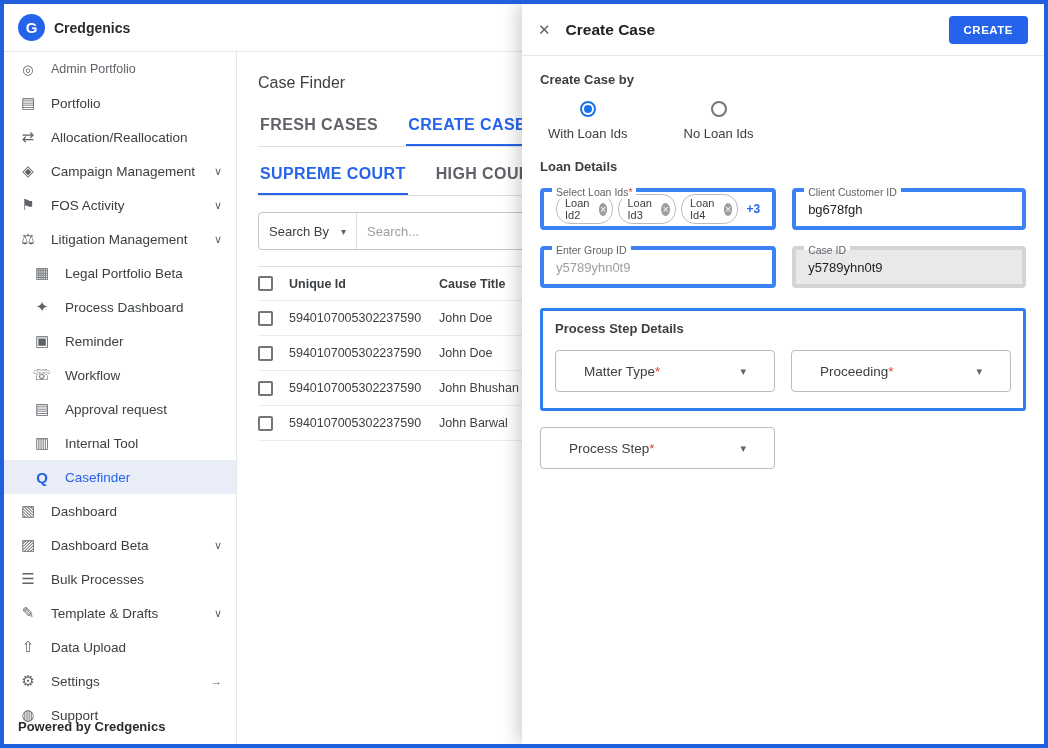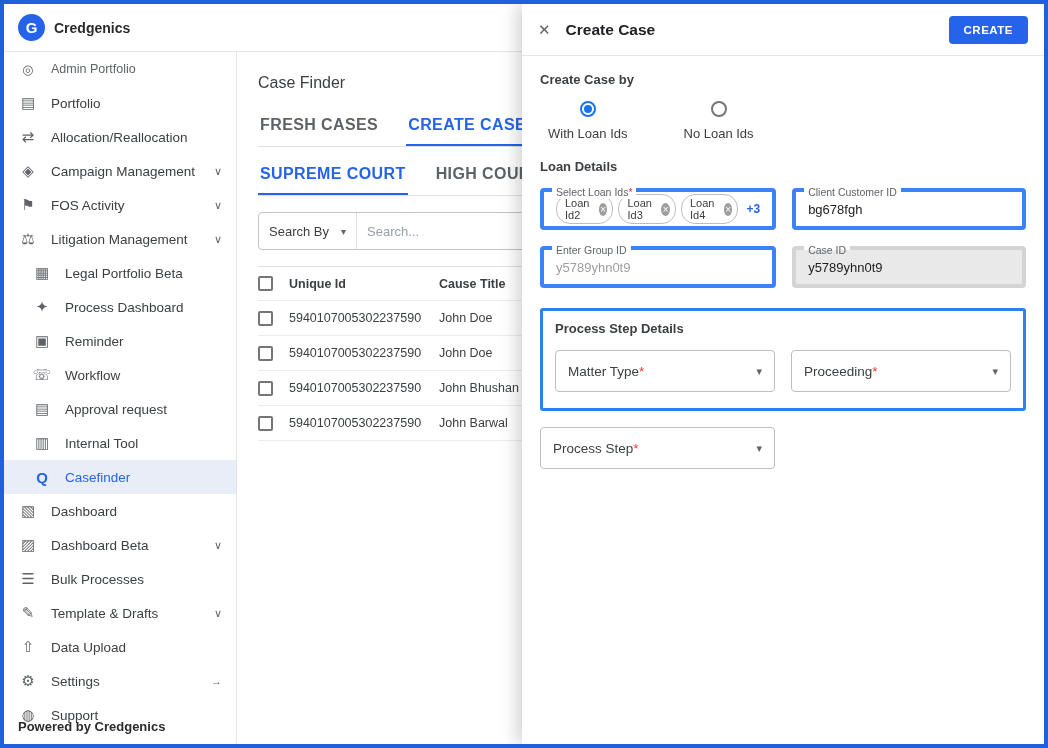--- a/index.html
+++ b/index.html
@@ -130,21 +130,21 @@
     font-size: 10px; line-height: 13px; text-align: center; cursor: pointer;
   }
   .more-chips { font-size: 12px; font-weight: bold; color: #2563eb; margin-left: 3px; cursor: pointer; }
   .process-box {
     margin-top: 20px; border: 3px solid #2f80ed; border-radius: 3px;
     padding: 10px 12px 16px 12px;
   }
   .sel-grid { display: grid; grid-template-columns: 1fr 1fr; gap: 16px; margin-top: 14px; }
   .select-field {
     height: 42px; border: 1px solid #bdbdbd; border-radius: 4px; background: #fff;
-    display: flex; align-items: center; padding: 0 12px; font-size: 13.5px; color: #3c4043; cursor: pointer;
+    display: flex; align-items: center; padding: 0 28px; font-size: 13.5px; color: #3c4043; cursor: pointer;
   }
   .select-field .caret { margin-left: auto; color: #5f6368; font-size: 11px; }
   .half-row { margin-top: 16px; width: calc(50% - 8px); }
 </style>
 </head>
 <body>
 
 <div class="frame">
 
   <div class="topbar">

